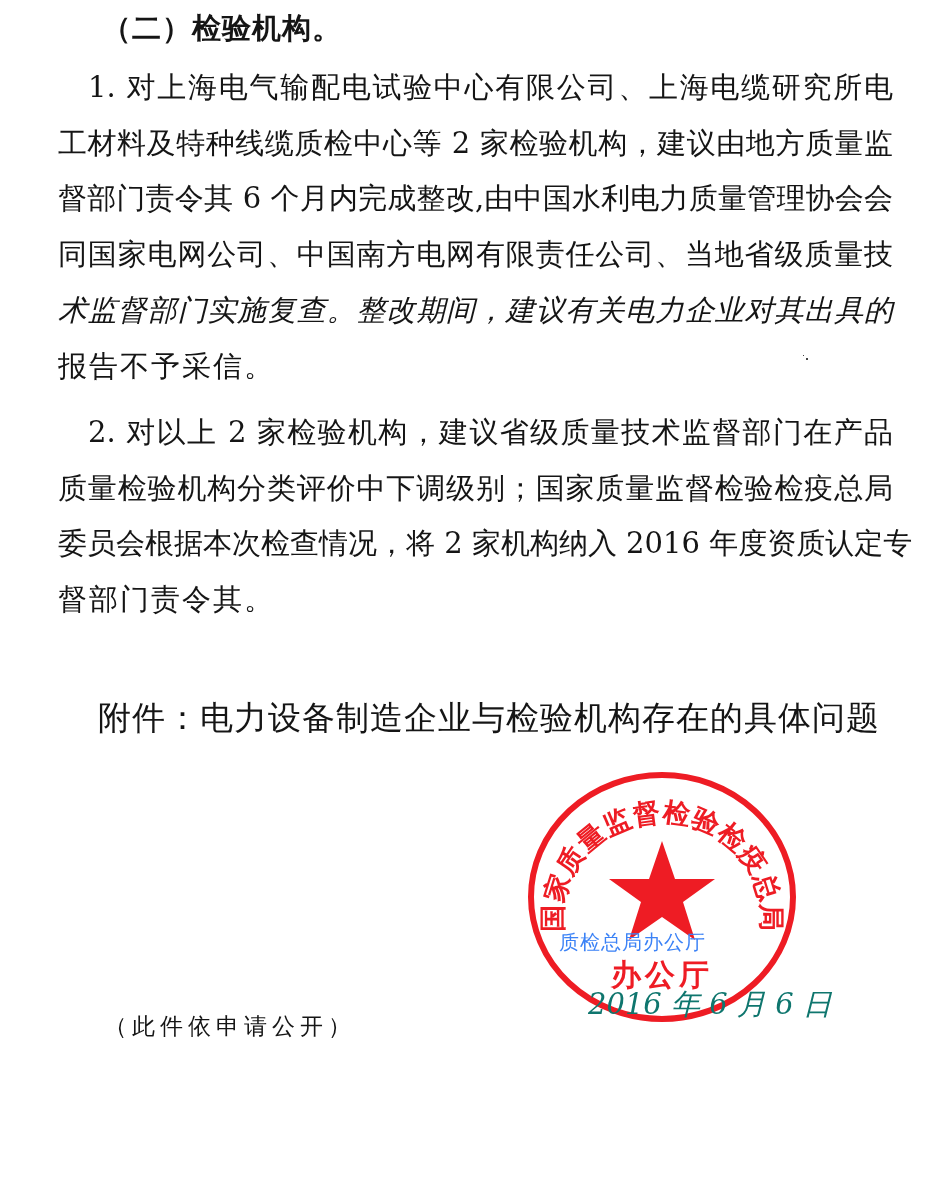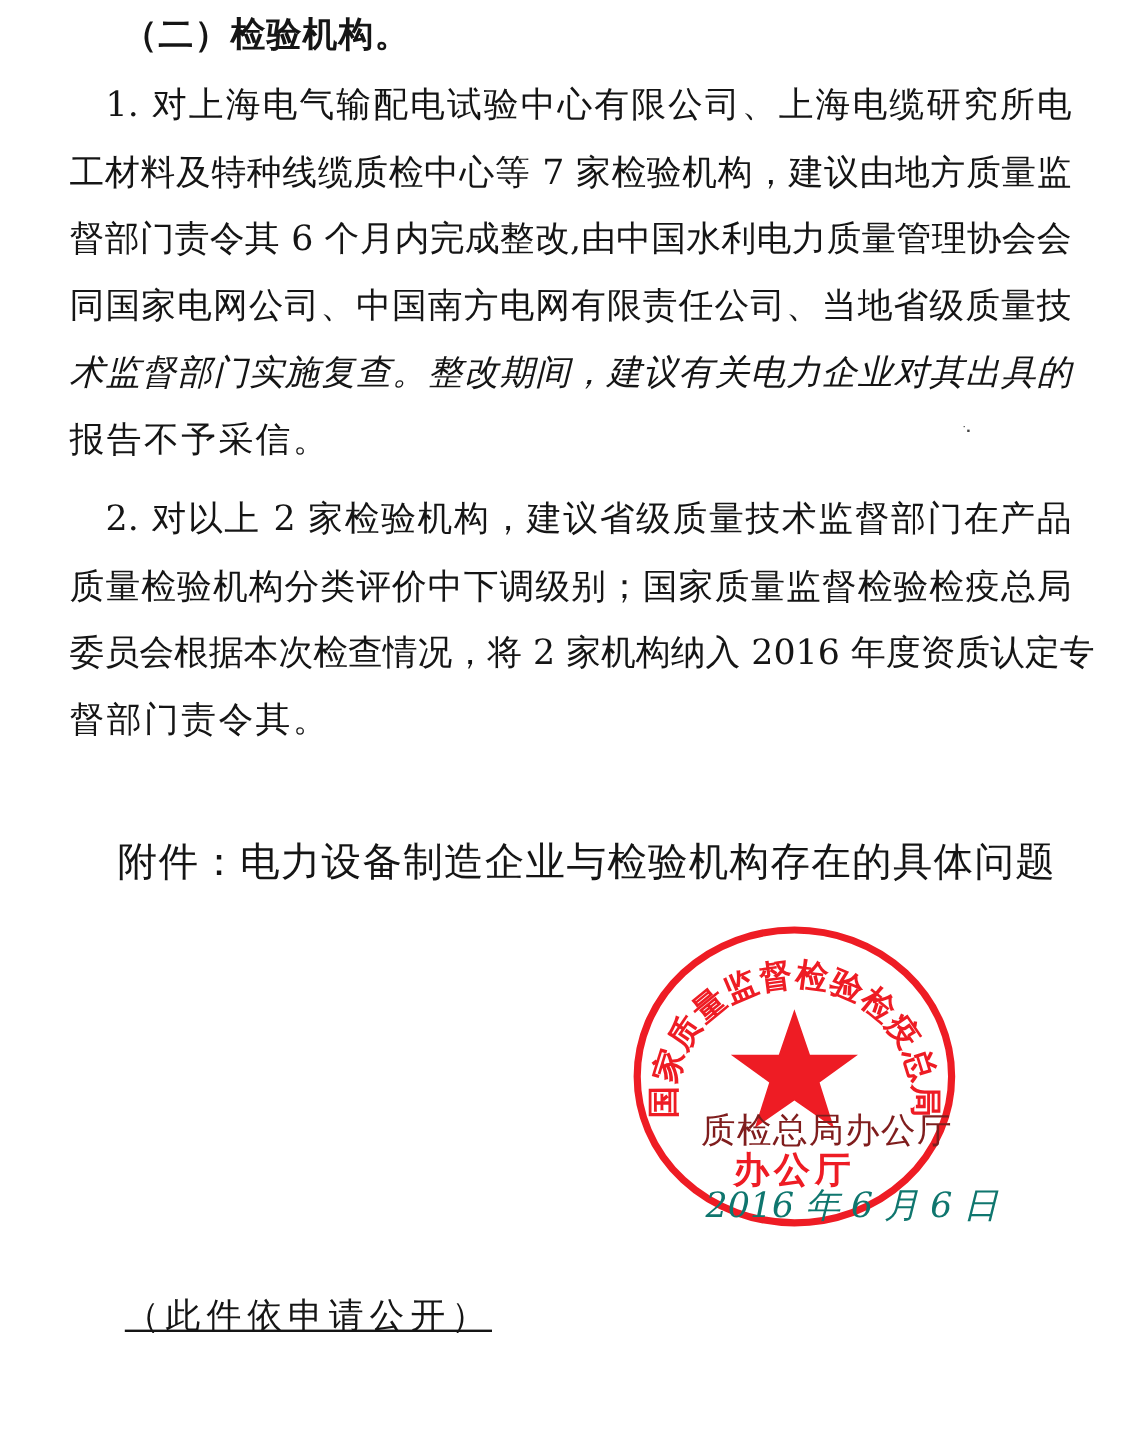--- a/index.html
+++ b/index.html
@@ -54,47 +54,46 @@
     top: 698px;
     height: 40px;
     line-height: 40px;
     font-size: 33px;
     letter-spacing: 1px;
     white-space: nowrap;
   }
   .footer-note {
     position: absolute;
     left: 104px;
-    top: 1076px;
+    top: 1006px;
     height: 40px;
     line-height: 40px;
-    font-size: 29px;
+    font-size: 23px;
     letter-spacing: 5px;
     white-space: nowrap;
-    text-decoration: underline;
   }
   
   .stamp {
     position: absolute;
     left: 527px;
     top: 771px;
     width: 270px;
     height: 252px;
   }
   .stamp svg { display: block; }
   .signature {
     position: absolute;
-    left: 584px;
+    left: 559px;
     top: 922px;
     height: 40px;
     line-height: 40px;
-    font-size: 29px;
+    font-size: 20px;
     white-space: nowrap;
     letter-spacing: 1px;
-    color: #7f1d1d;
+    color: #3b82f6;
   }
   .date {
     position: absolute;
     left: 588px;
     top: 984px;
     height: 40px;
     line-height: 40px;
     font-size: 29px;
     white-space: nowrap;
     color: #0f766e;
@@ -108,21 +107,21 @@
   }
 </style>
 </head>
 <body>
 
 <div>
 
   <div class="heading">（二）检验机构。</div>
 
   <div class="line indent" style="top:67px;">1. 对上海电气输配电试验中心有限公司、上海电缆研究所电</div>
-  <div class="line" style="top:123px;">工材料及特种线缆质检中心等 7 家检验机构，建议由地方质量监</div>
+  <div class="line" style="top:123px;">工材料及特种线缆质检中心等 2 家检验机构，建议由地方质量监</div>
   <div class="line" style="top:178px;">督部门责令其 6 个月内完成整改,由中国水利电力质量管理协会会</div>
   <div class="line" style="top:234px;">同国家电网公司、中国南方电网有限责任公司、当地省级质量技</div>
   <div class="line" style="top:290px;font-style:italic;">术监督部门实施复查。整改期间，建议有关电力企业对其出具的</div>
   <div class="line last" style="top:346px;">报告不予采信。</div>
 
   <div class="line indent" style="top:412px;">2. 对以上 2 家检验机构，建议省级质量技术监督部门在产品</div>
   <div class="line" style="top:468px;">质量检验机构分类评价中下调级别；国家质量监督检验检疫总局</div>
   <div class="line" style="top:523px;">委员会根据本次检查情况，将 2 家机构纳入 2016 年度资质认定专</div>
   <div class="line last" style="top:579px;">督部门责令其。</div>
 

